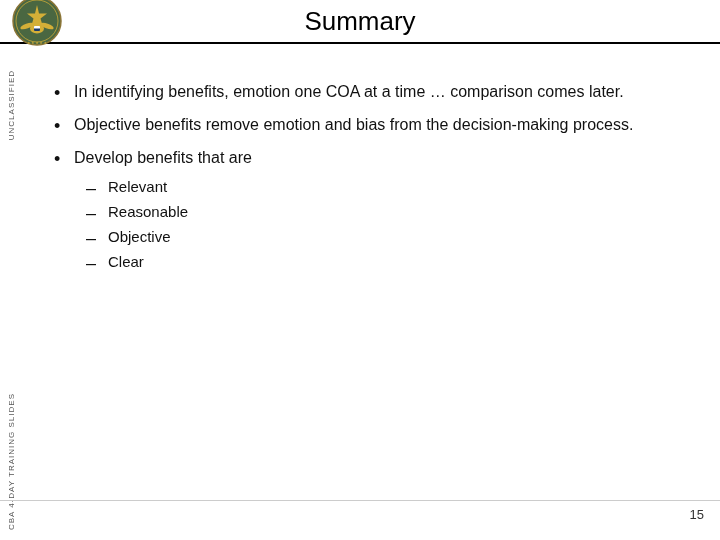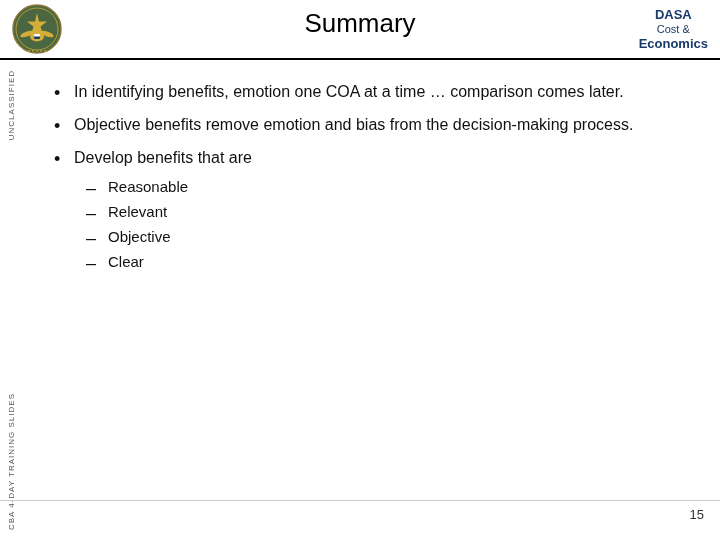--- a/index.html
+++ b/index.html
@@ -9,26 +9,26 @@
       height: 540px;
       background: #fff;
       font-family: Arial, sans-serif;
       overflow: hidden;
       position: relative;
     }
 
     
     .header {
       display: flex;
-      align-items: flex-start;
+      align-items: center;
       justify-content: center;
       padding: 8px 16px;
       border-bottom: 2px solid #000;
       position: relative;
-      height: 60px;
+      height: 44px;
     }
 
     .header-logo-left {
       position: absolute;
       left: 12px;
       top: 50%;
       transform: translateY(-50%);
       width: 50px;
       height: 50px;
     }
@@ -185,41 +185,36 @@
 
       <rect x="44" y="60" width="12" height="10" rx="2" fill="#1a3a6b"></rect>
       <rect x="44" y="60" width="12" height="5" rx="1" fill="#fff"></rect>
 
       <text x="50" y="96" font-size="7" fill="#d4af37" text-anchor="middle" font-family="Arial">★ ★ ★ ★ ★</text>
     </svg>
   </div>
 
   <h1 class="header-title">Summary</h1>
 
-  <div class="header-logo-right">
-    <div class="dasa-title">DASA</div>
-    <div class="dasa-subtitle">Cost &amp;</div>
-    <div class="dasa-econ">Economics</div>
-  </div>
 </div>
 
 <div class="sidebar-label">
   <span class="sidebar-text">UNCLASSIFIED</span>
   <span class="sidebar-text">CBA 4-DAY TRAINING SLIDES</span>
 </div>
 
 <div class="main-content">
   <ul class="bullet-list">
     <li>In identifying benefits, emotion one COA at a time … comparison comes later.</li>
     <li>Objective benefits remove emotion and bias from the decision-making process.</li>
     <li>
       <span>Develop benefits that are</span>
       <ul class="sub-list">
+        <li>Relevant</li>
         <li>Reasonable</li>
-        <li>Relevant</li>
         <li>Objective</li>
         <li>Clear</li>
       </ul>
     </li>
   </ul>
 </div>
 
 <div class="footer">
   <span class="page-number">15</span>
 </div>

